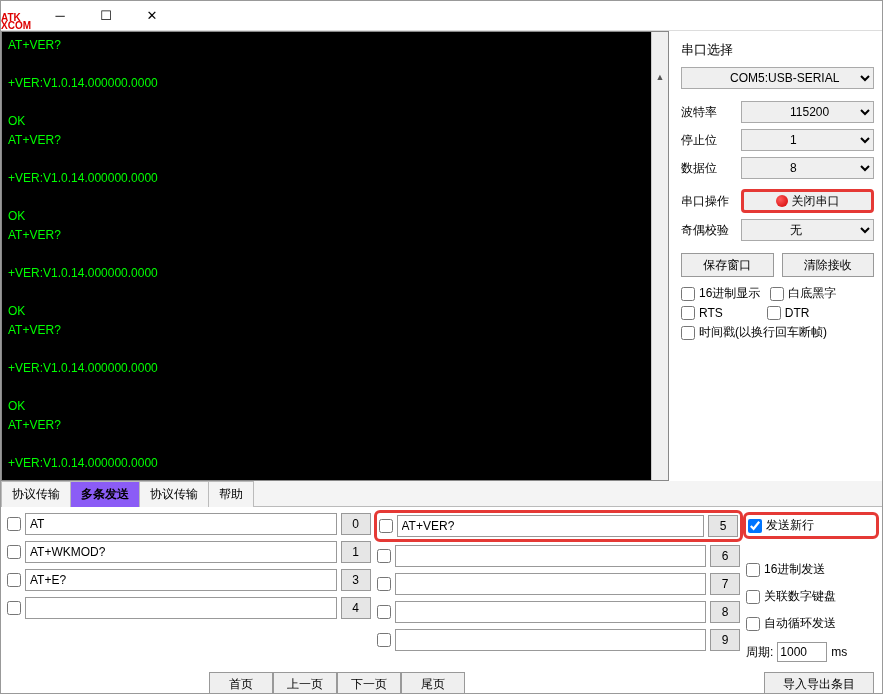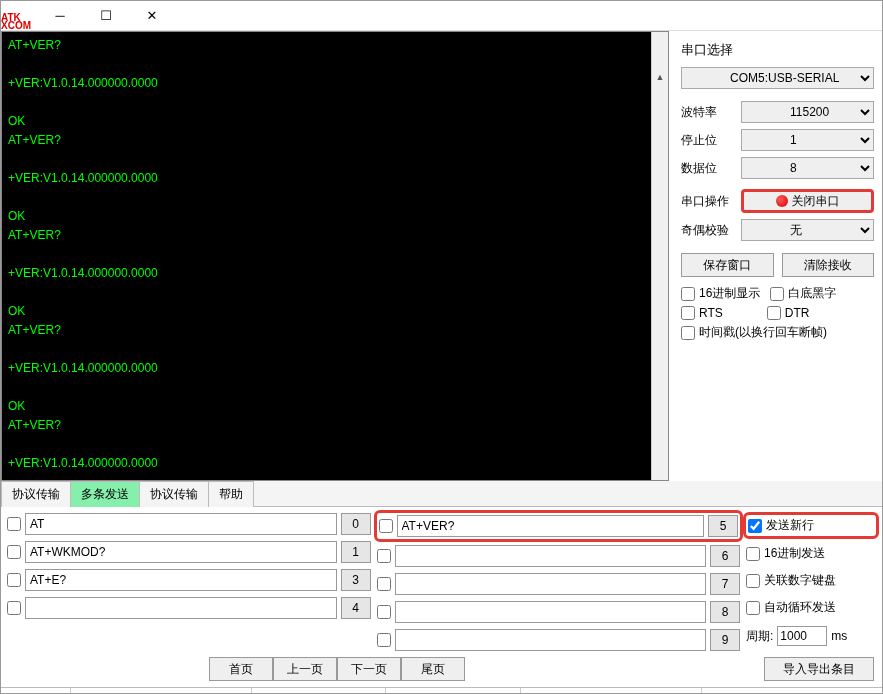--- a/index.html
+++ b/index.html
@@ -21,21 +21,21 @@
 select { width: 100%; font-size: 12px; height: 22px; background: #efefef; border: 1px solid #aaa; padding: 0 2px; }
 .opbtn { flex: 1; height: 24px; font-size: 12px; background: #efefef; border: 1px solid #999; display: flex; align-items: center; justify-content: center; gap: 4px; cursor: pointer; }
 .redring { border: 3px solid #e53935; border-radius: 4px; padding: 0; }
 .reddot { width: 12px; height: 12px; border-radius: 50%; background: radial-gradient(circle at 35% 35%, #ff5a5a, #d00000);}
 .btnrow { display: flex; gap: 8px; margin: 12px 0 8px; }
 .btnrow button { flex: 1; height: 24px; font-size: 12px; background: #efefef; border: 1px solid #999; cursor: pointer; }
 .chkrow { display: flex; align-items: center; gap: 4px; margin-bottom: 4px; font-size: 12px; }
 .chkrow input[type=checkbox] { width: 14px; height: 14px; }
 .tabs { display: flex; border-bottom: 1px solid #bbb; height: 26px; align-items: flex-end; font-size: 12px; background: #f4f4f4; }
 .tab { padding: 4px 10px; border: 1px solid #bbb; border-bottom: none; margin-right: -1px; background: #f4f4f4; cursor: pointer; position: relative; top: 1px; }
-.tab.active { background: #86efac; }
+.tab.active { background: #8b5cf6; font-weight: bold; }
 .sendgrid { display: flex; padding: 6px 6px 2px; gap: 6px; }
 .col { flex: 1; display: flex; flex-direction: column; gap: 6px; }
 .cell { display: flex; align-items: center; gap: 4px; }
 .cell input[type=text] { flex: 1; height: 22px; font-size: 12px; padding: 0 4px; border: 1px solid #999; }
 .cell input[type=checkbox] { width: 14px; height: 14px; }
 .numbtn { width: 30px; height: 22px; font-size: 12px; background: #e6e6e6; border: 1px solid #999; cursor: pointer; }
 .rightopts { width: 130px; display: flex; flex-direction: column; gap: 6px; font-size: 12px; padding-top: 2px; }
 .redbox { border: 3px solid #e53935; border-radius: 6px; padding: 2px 2px; }
 .pager { display: flex; gap: 0; padding: 4px 8px 6px; align-items: center; }
 .pager .spacer { width: 200px; }
@@ -192,21 +192,21 @@
         <input type="text" value="" style="">
         <button class="numbtn">8</button>
       </div>
     <div class="cell">
         <input type="checkbox" style="">
         <input type="text" value="" style="">
         <button class="numbtn">9</button>
       </div>
   </div>
   <div class="rightopts">
-    <div class="chkrow redbox" style="margin:-3px -3px 0">
+    <div class="chkrow redbox" style="margin:-3px -3px 16px">
         <input type="checkbox" checked="" style="">
         <span>发送新行</span>
       </div>
     <div class="chkrow">
         <input type="checkbox" style="">
         <span>16进制发送</span>
       </div>
     <div class="chkrow">
         <input type="checkbox" style="">
         <span>关联数字键盘</span>

